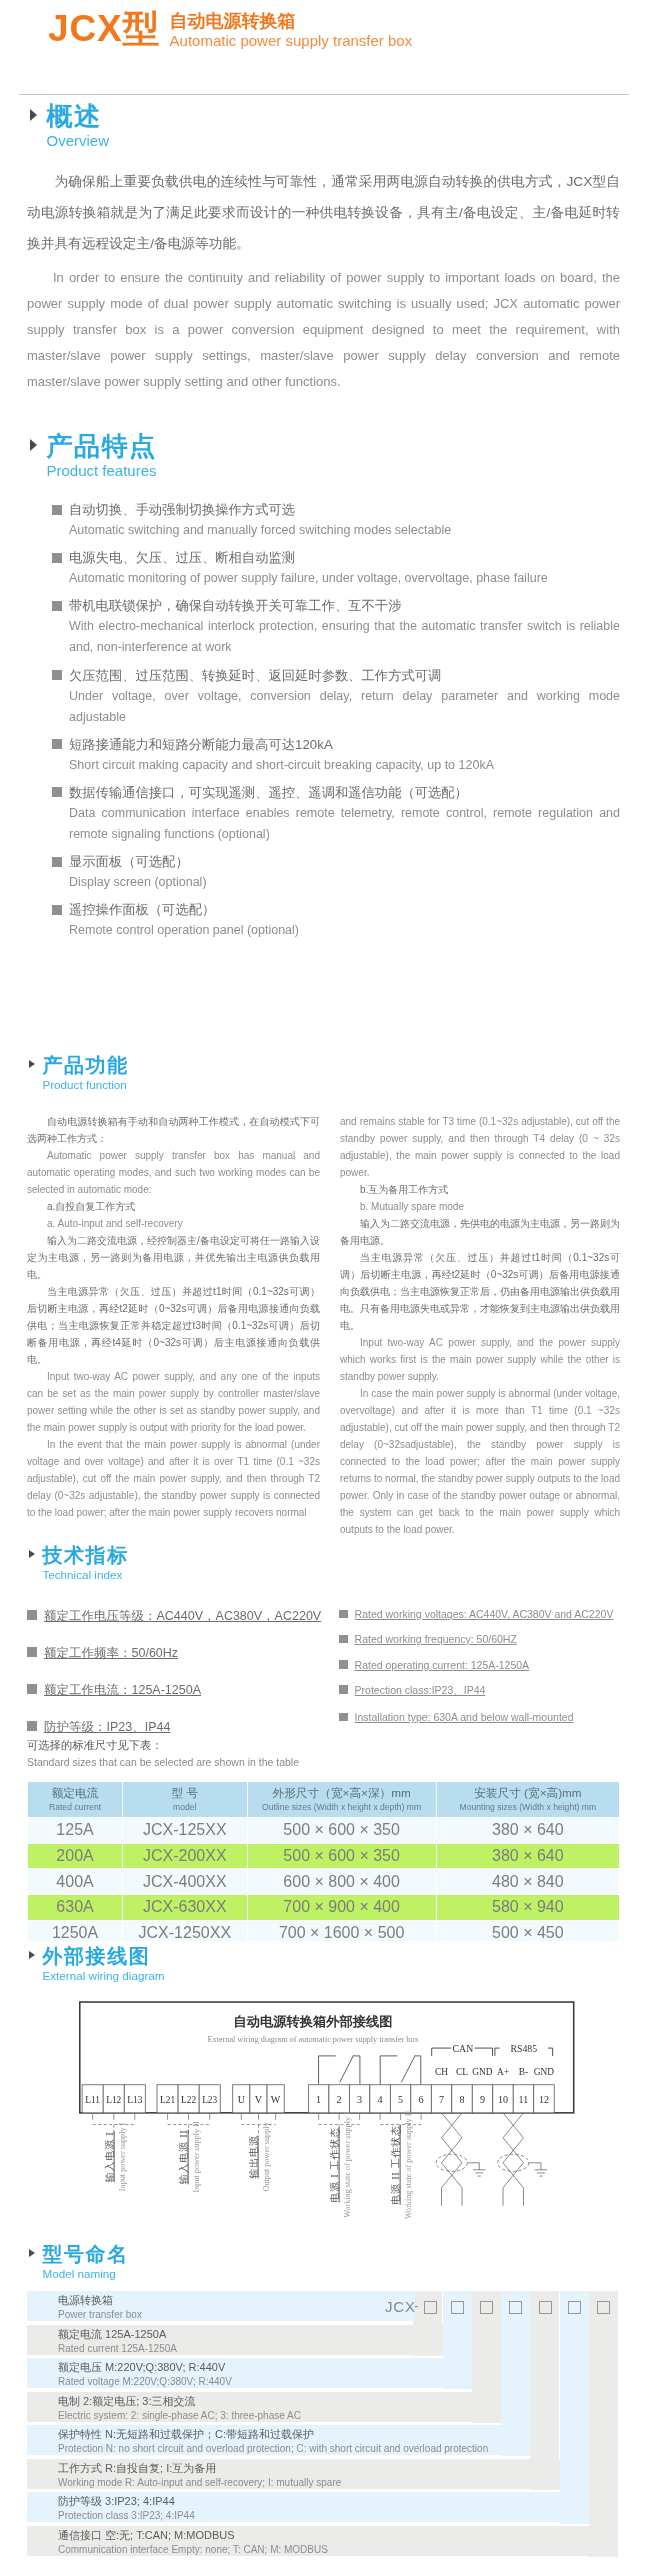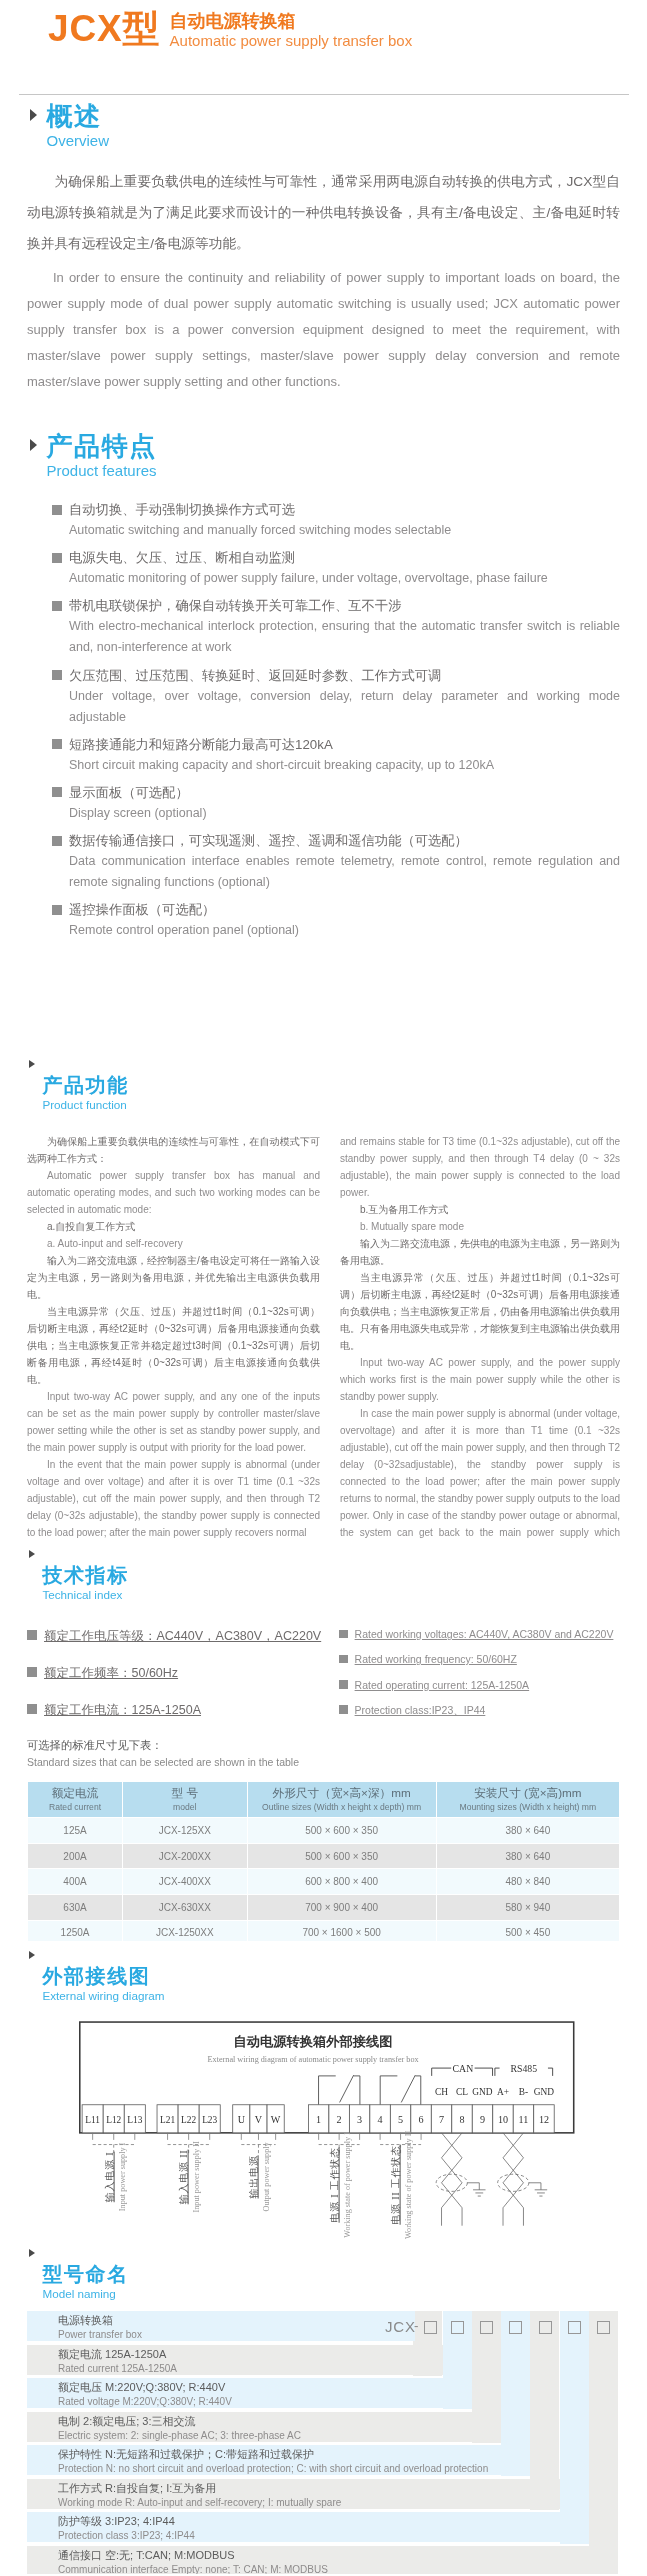--- a/index.html
+++ b/index.html
@@ -15,21 +15,21 @@
   .divider{position:absolute;left:19px;top:94px;width:610px;height:0.8px;background:#c6c6c6;}
 
   
   .sec{position:absolute;left:27px;width:593px;overflow:hidden;}
   .shead{display:flex;align-items:flex-start;}
   .tri{width:0;height:0;border-left:7.8px solid #4a4a4a;border-top:6.2px solid transparent;
        border-bottom:6.2px solid transparent;margin:7.8px 9.4px 0 3.1px;}
   .shead.sm .tri{border-left-width:6.2px;border-top-width:4.7px;border-bottom-width:4.7px;margin:6.2px 7.8px 0 1.6px;}
   .stitles .t-zh{font-size:26px;line-height:30px;color:#29a9e1;font-weight:bold;letter-spacing:1.6px;}
   .stitles .t-en{font-size:15px;line-height:19px;color:#3db3e6;}
-  .shead.sm .stitles .t-zh{font-size:20px;line-height:23.4px;margin-top:20px;}
+  .shead.sm .stitles .t-zh{font-size:20px;line-height:23.4px;}
   .shead.sm .stitles .t-en{font-size:11.7px;line-height:15.6px;}
 
   
   .p-zh{margin-top:15.6px;font-size:13.7px;line-height:31px;color:#6e6b6b;text-indent:2em;text-align:justify;}
   .p-en{margin-top:6.2px;font-size:13px;line-height:26px;color:#8f8d8e;text-indent:2em;text-align:justify;}
 
   
   .flist{margin-top:19px;padding-left:25px;}
   .fitem{margin-bottom:6.2px;}
   .fitem .fzh{font-size:13.3px;line-height:21px;color:#6e6b6b;display:flex;}
@@ -54,23 +54,23 @@
   .ti .sqbul{margin-top:1.6px;}
   .tcol-r .sqbul{width:8.6px;height:8.6px;flex-basis:8.6px;margin-top:1.6px;}
 
   
   .cap-zh{font-size:11.3px;color:#5a5a5a;margin-top:1.6px;}
   .cap-en{font-size:10.5px;color:#8a8a8a;margin-top:3.9px;}
   table.sizes{margin-top:12.5px;width:593px;border-collapse:separate;border-spacing:1.6px;}
   table.sizes th{background:#b7ddef;padding:3.9px 1.6px 4.7px;font-weight:normal;margin-top:24px;}
   table.sizes th .h-zh{font-size:11.7px;color:#5d6e78;display:block;}
   table.sizes th .h-en{font-size:8.6px;color:#6b7a82;display:block;white-space:nowrap;margin-top:1.6px;}
-  table.sizes td{text-align:center;font-size:10px;color:#7d7d7d;height:22.6px;}
+  table.sizes td{text-align:center;font-size:16px;color:#7d7d7d;height:22.6px;}
   table.sizes tr.odd td{background:#f2fafd;}
-  table.sizes tr.even td{background:#e5e5e5;}
+  table.sizes tr.even td{background:#bef264;}
   .cw1{width:16%;}.cw2{width:21%;}.cw3{width:32%;}.cw4{width:31%;}
 
   
   .wire-wrap{position:relative;margin-top:17px;margin-left:52px;width:515px;height:244px;
              font-family:"Liberation Serif","DejaVu Serif",serif;}
   .wire-wrap svg{position:absolute;left:0;top:0;}
   .vlabel{position:absolute;transform:rotate(-90deg);text-align:center;}
   .vlabel .vzh{font-size:10px;color:#555;text-decoration:underline;letter-spacing:0.8px;white-space:nowrap;}
   .vlabel .ven{font-size:8.2px;color:#999;white-space:nowrap;margin-top:0.8px;}
 
@@ -150,30 +150,30 @@
     <div class="fitem">
       <div class="fzh">
           <span class="sqbul"></span>
           <span>短路接通能力和短路分断能力最高可达120kA</span>
         </div>
       <div class="fen">Short circuit making capacity and short-circuit breaking capacity, up to 120kA</div>
     </div>
     <div class="fitem">
       <div class="fzh">
           <span class="sqbul"></span>
+          <span>数据传输通信接口，可实现遥测、遥控、遥调和遥信功能（可选配）</span>
+        </div>
+      <div class="fen">Data communication interface enables remote telemetry, remote control, remote regulation and remote signaling functions (optional)</div>
+    </div>
+    <div class="fitem">
+      <div class="fzh">
+          <span class="sqbul"></span>
           <span>显示面板（可选配）</span>
         </div>
       <div class="fen">Display screen (optional)</div>
-    </div>
-    <div class="fitem">
-      <div class="fzh">
-          <span class="sqbul"></span>
-          <span>数据传输通信接口，可实现遥测、遥控、遥调和遥信功能（可选配）</span>
-        </div>
-      <div class="fen">Data communication interface enables remote telemetry, remote control, remote regulation and remote signaling functions (optional)</div>
     </div>
     <div class="fitem">
       <div class="fzh">
           <span class="sqbul"></span>
           <span>遥控操作面板（可选配）</span>
         </div>
       <div class="fen">Remote control operation panel (optional)</div>
     </div>
   </div>
 </div>
@@ -181,21 +181,21 @@
 <div class="sec" style="top:1054px;height:486px;">
   <div class="shead sm">
     <div class="tri"></div>
     <div class="stitles">
       <div class="t-zh">产品功能</div>
       <div class="t-en">Product function</div>
     </div>
   </div>
   <div class="cols">
     <div class="col-l">
-      <p class="fp">为确保船上重要负载供电的连续性与可靠性，在自动模式下可选两种工作方式：</p>
+      <p class="fp">自动电源转换箱有手动和自动两种工作模式，在自动模式下可选两种工作方式：</p>
       <p class="fp en">Automatic power supply transfer box has manual and automatic operating modes, and such two working modes can be selected in automatic mode:</p>
       <p class="fp nojust">a.自投自复工作方式</p>
       <p class="fp en nojust">a. Auto-input and self-recovery</p>
       <p class="fp">输入为二路交流电源，经控制器主/备电设定可将任一路输入设定为主电源，另一路则为备用电源，并优先输出主电源供负载用电。</p>
       <p class="fp">当主电源异常（欠压、过压）并超过t1时间（0.1~32s可调）后切断主电源，再经t2延时（0~32s可调）后备用电源接通向负载供电；当主电源恢复正常并稳定超过t3时间（0.1~32s可调）后切断备用电源，再经t4延时（0~32s可调）后主电源接通向负载供电。</p>
       <p class="fp en">Input two-way AC power supply, and any one of the inputs can be set as the main power supply by controller master/slave power setting while the other is set as standby power supply, and the main power supply is output with priority for the load power.</p>
       <p class="fp en">In the event that the main power supply is abnormal (under voltage and over voltage) and after it is over T1 time (0.1 ~32s adjustable), cut off the main power supply, and then through T2 delay (0~32s adjustable), the standby power supply is connected to the load power; after the main power supply recovers normal</p>
     </div>
     <div class="col-r">
       <p class="fp en" style="text-indent:0;">and remains stable for T3 time (0.1~32s adjustable), cut off the standby power supply, and then through T4 delay (0 ~ 32s adjustable), the main power supply is connected to the load power.</p>

